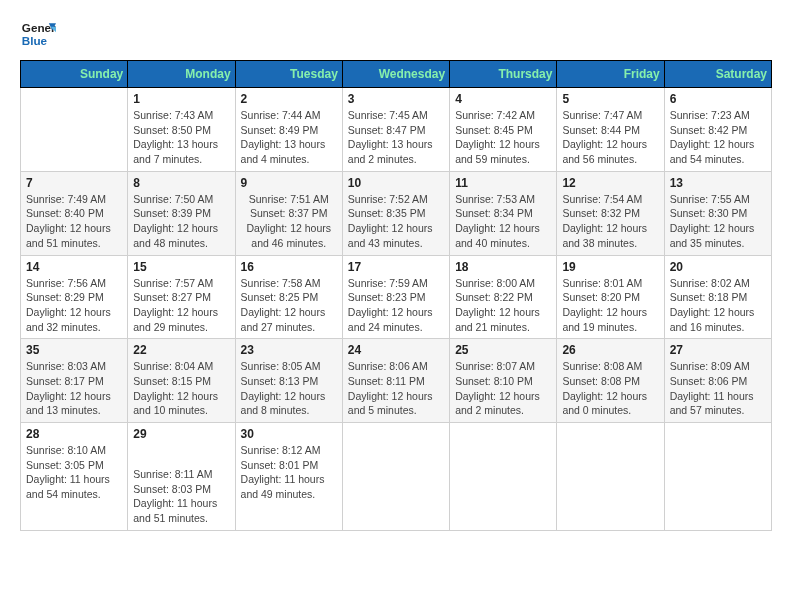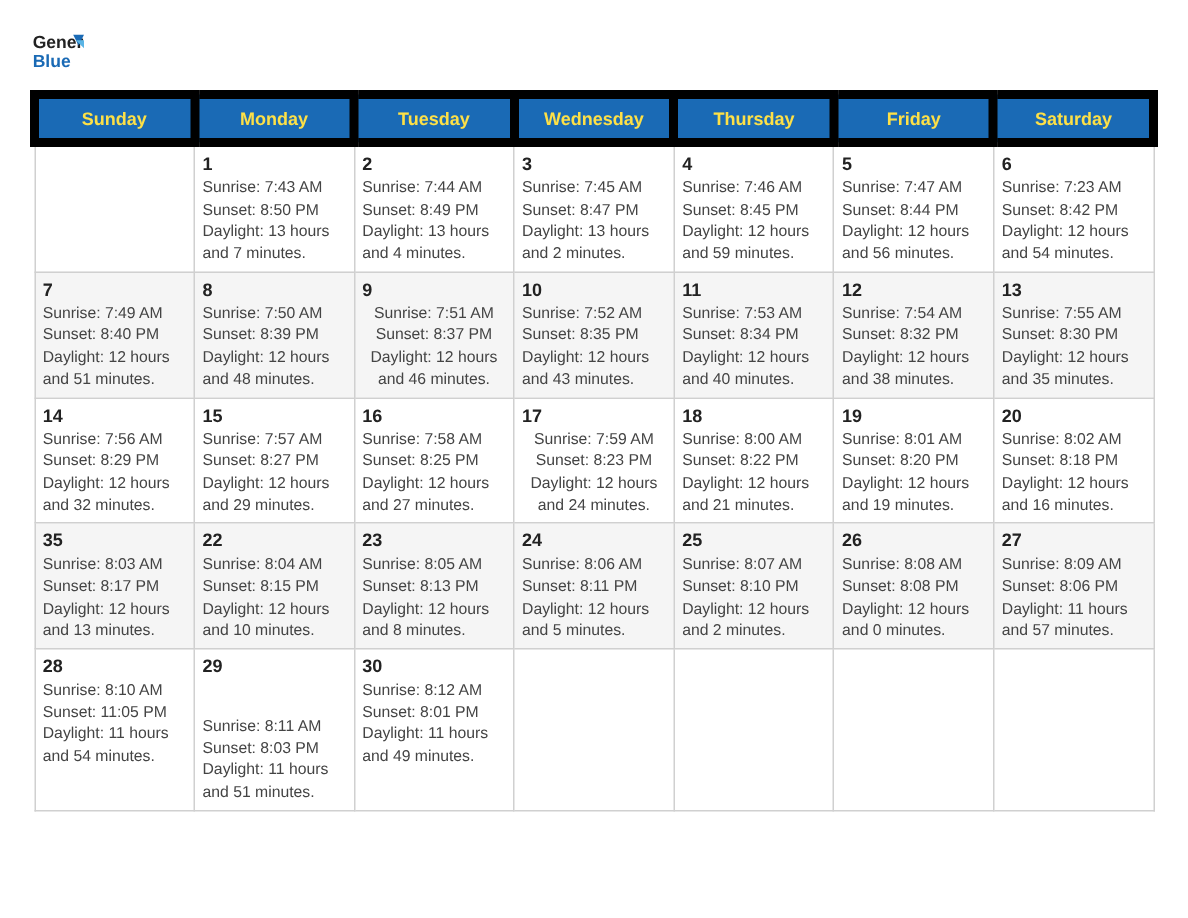--- a/index.html
+++ b/index.html
@@ -40,26 +40,26 @@
       margin-top: 2px;
     }
     .calendar {
       width: 100%;
       border-collapse: collapse;
       margin-top: 8px;
       font-size: 11px;
     }
     .calendar th {
       background-color: #1a6ab5;
-      color: #fde047;
+      color: #86efac;
       padding: 6px 4px;
-      text-align: center;
+      text-align: right;
       font-size: 12px;
       font-weight: bold;
-      border: 6px solid #000000;
+      border: 1px solid #000000;
     }
     .calendar td {
       border: 1px solid #d0d0d0;
       vertical-align: top;
       padding: 4px 5px;
       width: 107px;
       min-height: 80px;
       background: #fff;
     }
     .calendar tr:nth-child(even) td {
@@ -130,21 +130,21 @@
         </td>
         <td>
           <span class="day-number">3</span>
           <div class="day-info" style="white-space: pre-line;">Sunrise: 7:45 AM
 Sunset: 8:47 PM
 Daylight: 13 hours
 and 2 minutes.</div>
         </td>
         <td>
           <span class="day-number">4</span>
-          <div class="day-info" style="white-space: pre-line;">Sunrise: 7:46 AM
+          <div class="day-info" style="white-space: pre-line;">Sunrise: 7:42 AM
 Sunset: 8:45 PM
 Daylight: 12 hours
 and 59 minutes.</div>
         </td>
         <td>
           <span class="day-number">5</span>
           <div class="day-info" style="white-space: pre-line;">Sunrise: 7:47 AM
 Sunset: 8:44 PM
 Daylight: 12 hours
 and 56 minutes.</div>
@@ -225,21 +225,21 @@
         </td>
         <td>
           <span class="day-number">16</span>
           <div class="day-info" style="white-space: pre-line;">Sunrise: 7:58 AM
 Sunset: 8:25 PM
 Daylight: 12 hours
 and 27 minutes.</div>
         </td>
         <td>
           <span class="day-number">17</span>
-          <div class="day-info" style="white-space: pre-line; text-align: center;">Sunrise: 7:59 AM
+          <div class="day-info" style="white-space: pre-line;">Sunrise: 7:59 AM
 Sunset: 8:23 PM
 Daylight: 12 hours
 and 24 minutes.</div>
         </td>
         <td>
           <span class="day-number">18</span>
           <div class="day-info" style="white-space: pre-line;">Sunrise: 8:00 AM
 Sunset: 8:22 PM
 Daylight: 12 hours
 and 21 minutes.</div>
@@ -307,21 +307,21 @@
           <div class="day-info" style="white-space: pre-line;">Sunrise: 8:09 AM
 Sunset: 8:06 PM
 Daylight: 11 hours
 and 57 minutes.</div>
         </td>
       </tr>
       <tr>
         <td>
           <span class="day-number">28</span>
           <div class="day-info" style="white-space: pre-line;">Sunrise: 8:10 AM
-Sunset: 11:05 PM
+Sunset: 3:05 PM
 Daylight: 11 hours
 and 54 minutes.</div>
         </td>
         <td>
           <span class="day-number">29</span>
           <div class="day-info" style="white-space: pre-line; margin-top: 26px;">Sunrise: 8:11 AM
 Sunset: 8:03 PM
 Daylight: 11 hours
 and 51 minutes.</div>
         </td>

